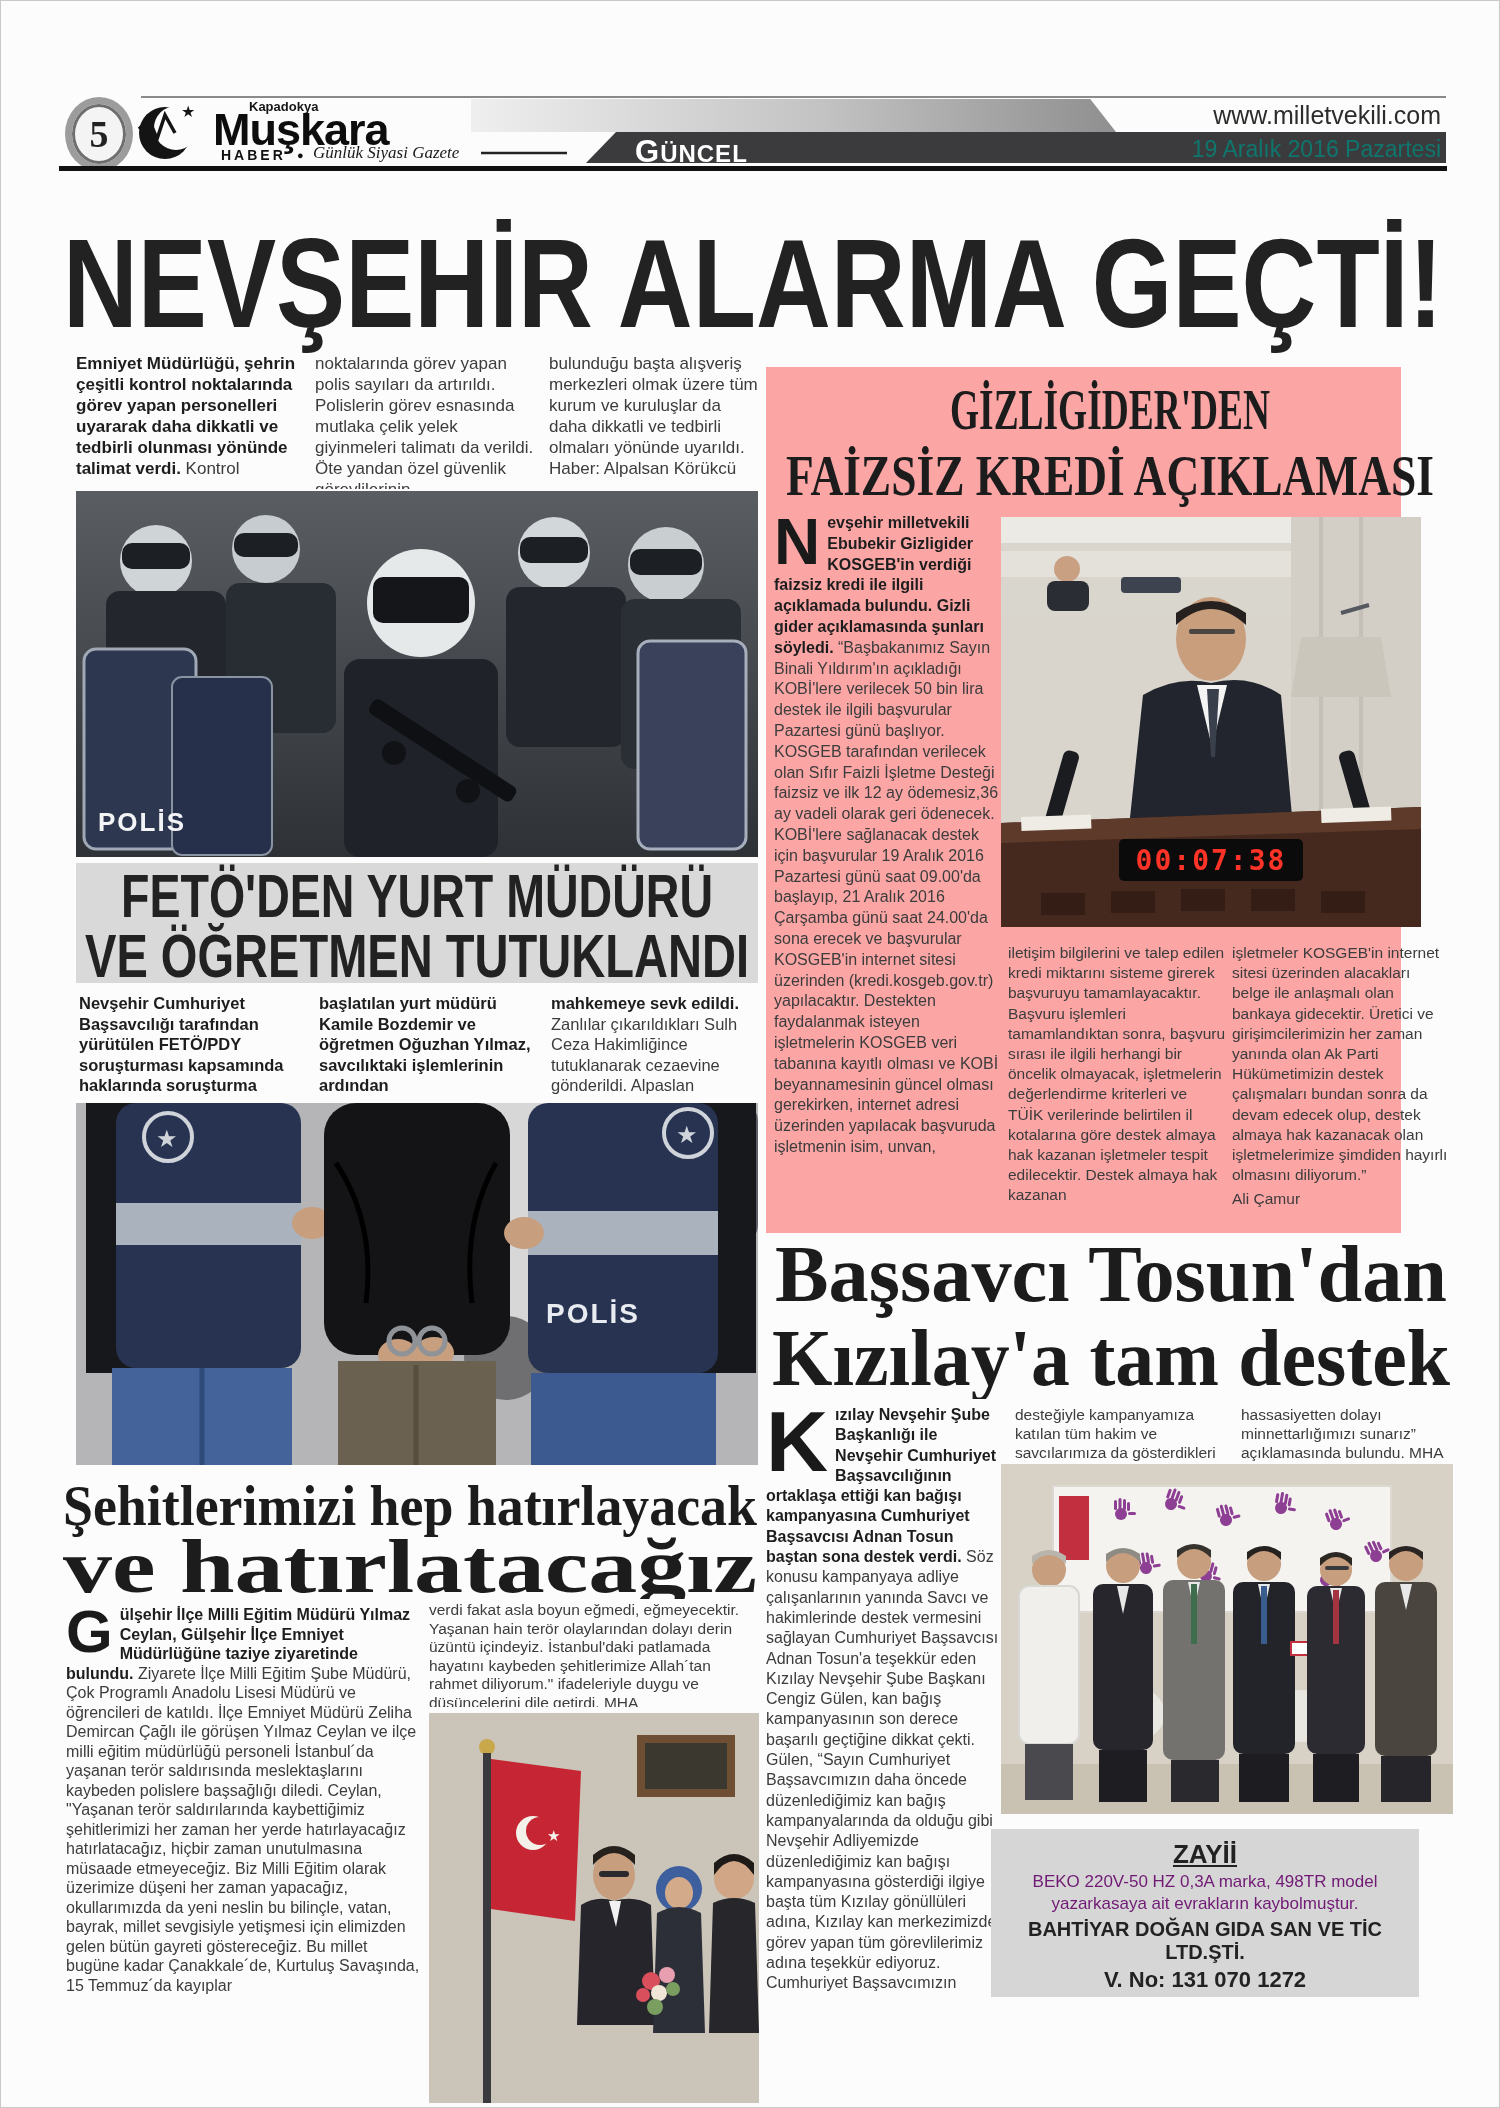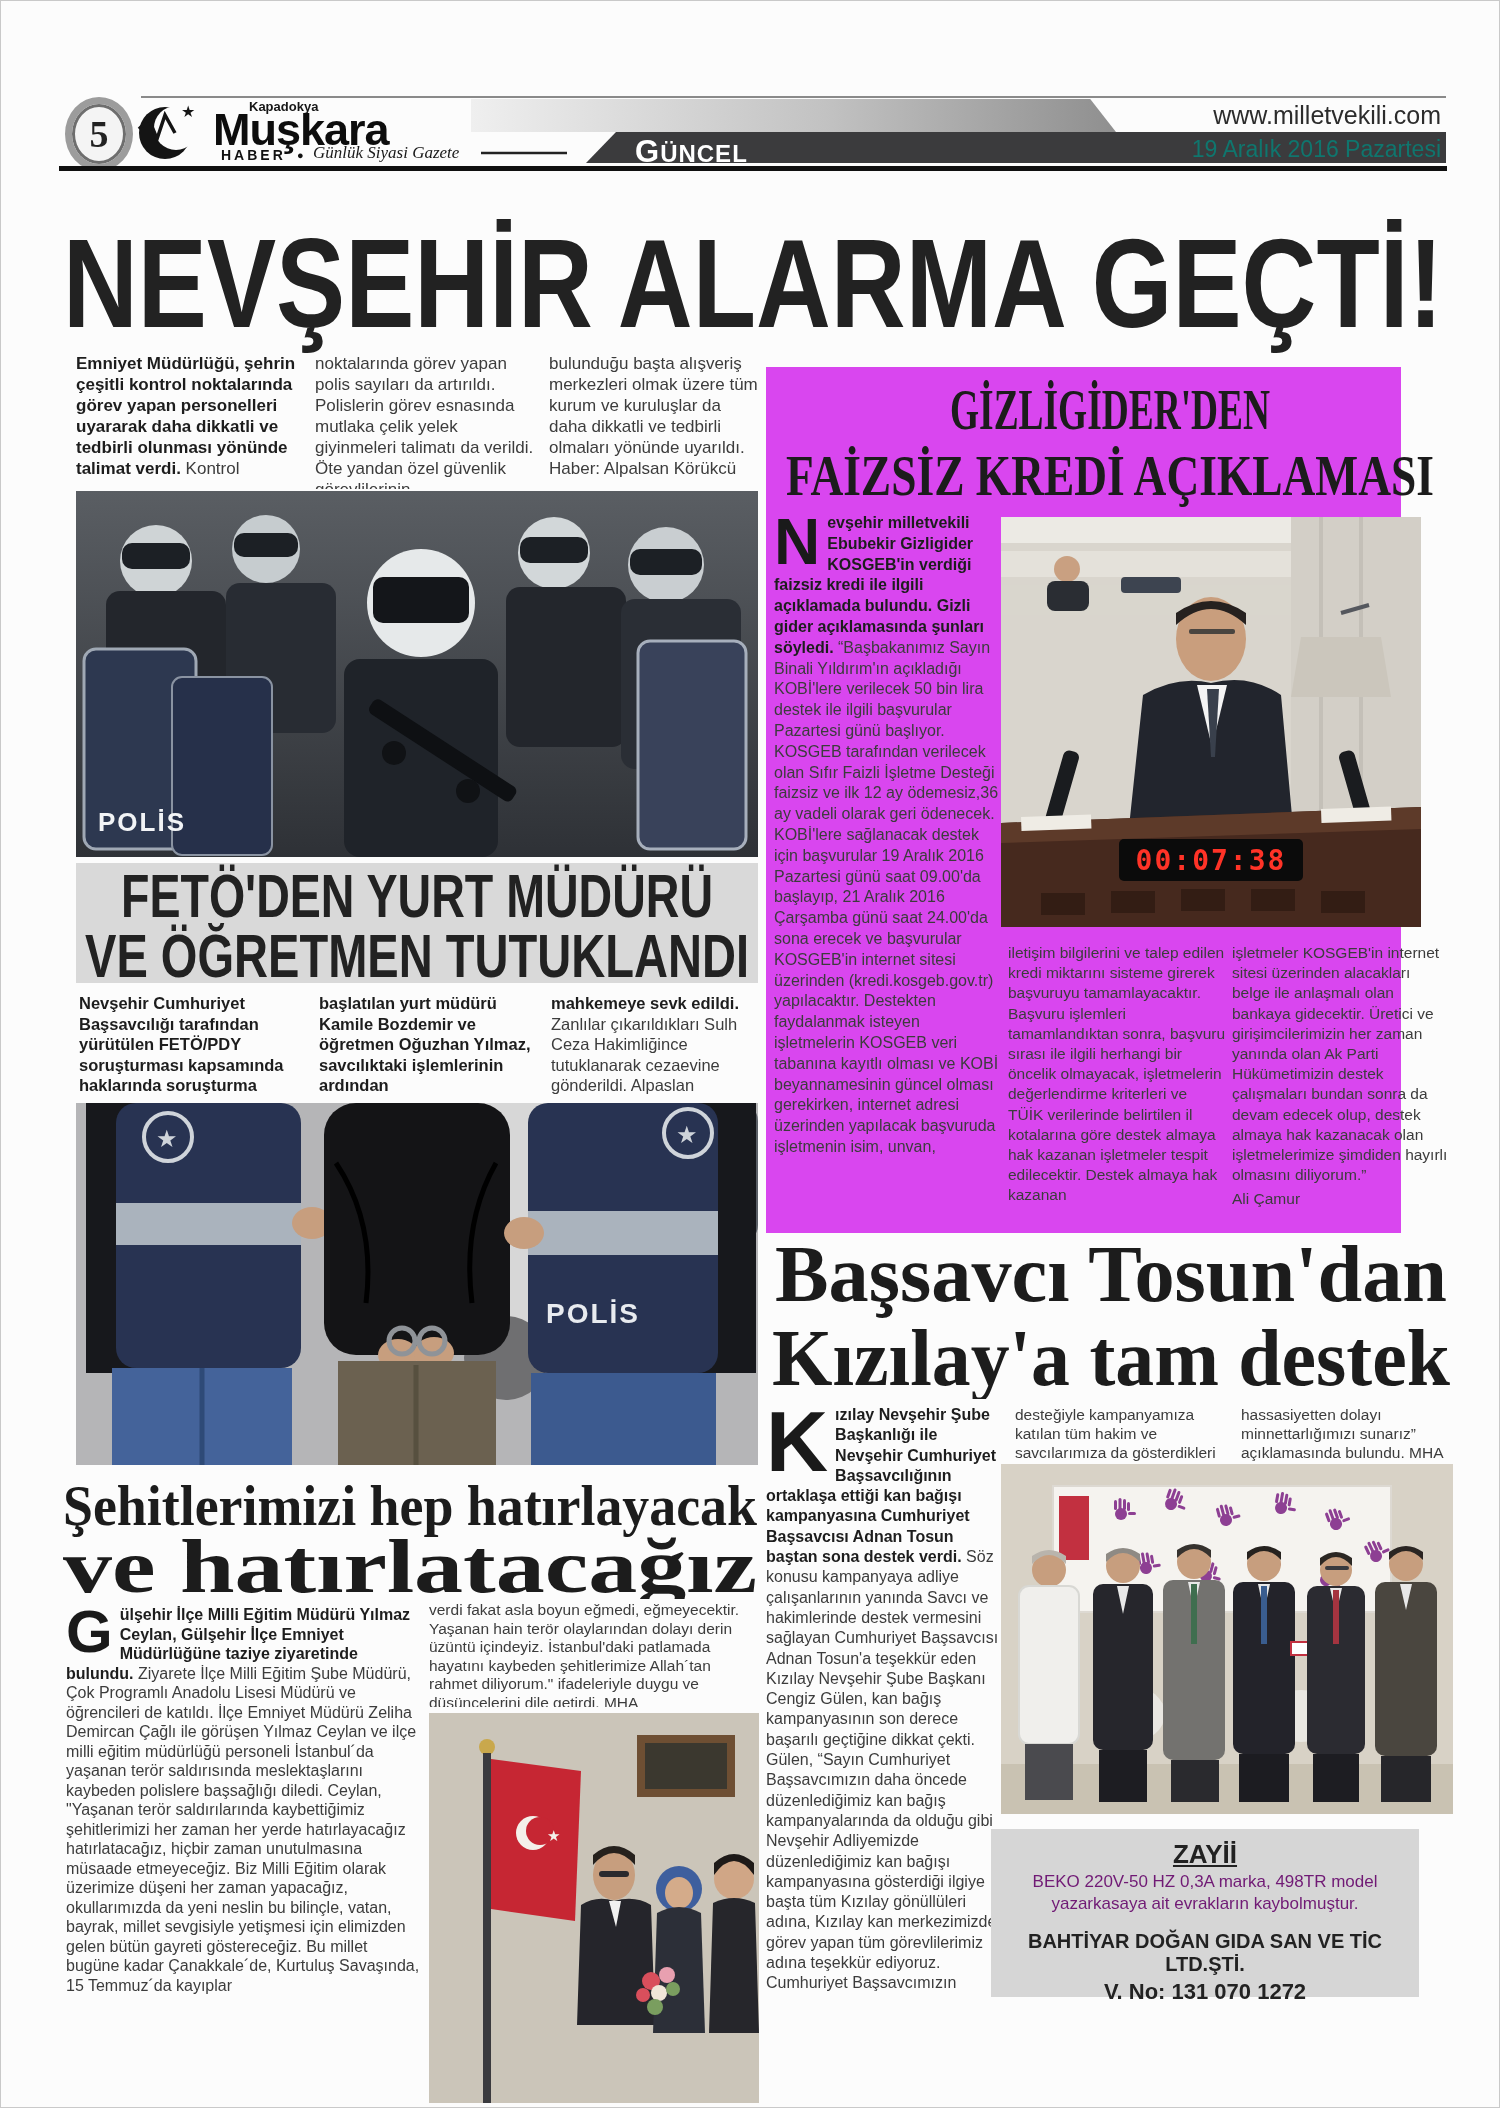--- a/index.html
+++ b/index.html
@@ -14,21 +14,21 @@
   .hl-sans{font-family:"Liberation Sans",sans-serif;font-weight:bold;fill:#222222;}
   .hl-serif{font-family:"Liberation Serif",serif;font-weight:bold;fill:#1c1c1c;}
   .graybox{background:#d9d9d9;}
   .byline{margin-top:4px;}
   .guncel{color:#ffffff;font-weight:bold;letter-spacing:1px;font-size:24px;}
   .guncel::first-letter{font-size:31px;}
   .zayii{background:#d6d6d6;text-align:center;color:#222;}
   .zayii .zt{font-size:26px;font-weight:bold;margin-top:10px;text-decoration:underline;}
   .zayii .zl{font-size:17px;margin-top:2px;color:#701a75;}
   .zayii .zh{font-size:30px;font-weight:bold;margin-top:4px;}
-  .zayii .zc{font-size:20px;font-weight:bold;margin-top:16px;}
+  .zayii .zc{font-size:20px;font-weight:bold;margin-top:4px;}
   .zayii .zv{font-size:22px;font-weight:bold;margin-top:3px;}
 </style>
 </head>
 <body>
 
 <div class="page">
 
   <div class="abs" style="left:140px;top:95px;width:1305px;height:2px;background:#8a8a8a;"></div>
 
   <div class="abs" style="left:64px;top:96px;width:54px;height:60px;border:7px solid #9c9c9c;border-radius:50%;background:#f4f4f4;box-shadow:inset 0 0 0 3px #6e6e6e;display:flex;align-items:center;justify-content:center;">
@@ -198,21 +198,21 @@
     <g>
       <circle cx="222" cy="268" r="9" fill="#d94f5c"></circle>
         <circle cx="238" cy="262" r="8" fill="#e8a0b0"></circle>
       <circle cx="230" cy="280" r="8" fill="#f0e6d8"></circle>
         <circle cx="214" cy="282" r="7" fill="#d94f5c"></circle>
       <circle cx="244" cy="276" r="7" fill="#7a9e5f"></circle>
         <circle cx="226" cy="294" r="8" fill="#7a9e5f"></circle>
     </g>
   </svg>
 
-  <div class="abs" style="left:765px;top:366px;width:635px;height:866px;background:#d946ef;">
+  <div class="abs" style="left:765px;top:366px;width:635px;height:866px;background:#fca5a5;">
     <svg class="abs" style="left:0;top:6px;" width="688" height="136">
       <text x="344" y="56" text-anchor="middle" textLength="320" lengthAdjust="spacingAndGlyphs" class="hl-serif" style="font-size:58px;">GİZLİGİDER'DEN</text>
       <text x="344" y="122" text-anchor="middle" textLength="648" lengthAdjust="spacingAndGlyphs" class="hl-serif" style="font-size:58px;">FAİZSİZ KREDİ AÇIKLAMASI</text>
     </svg>
 
     <div class="abs col" style="left:8px;top:146px;width:226px;height:712px;font-size:16px;line-height:20.8px;">
       <span class="dc" style="font-size:64px;line-height:52px;">N</span><b>evşehir milletvekili Ebubekir Gizligider KOSGEB'in verdiği faizsiz kredi ile ilgili açıklamada bulundu. Gizli gider açıklamasında şunları söyledi.</b> <span>“Başbakanımız Sayın Binali Yıldırım'ın açıkladığı KOBİ'lere verilecek 50 bin lira destek ile ilgili başvurular Pazartesi günü başlıyor. KOSGEB tarafından verilecek olan Sıfır Faizli İşletme Desteği faizsiz ve ilk 12 ay ödemesiz,36 ay vadeli olarak geri ödenecek. KOBİ'lere sağlanacak destek için başvurular 19 Aralık 2016 Pazartesi günü saat 09.00'da başlayıp, 21 Aralık 2016 Çarşamba günü saat 24.00'da sona erecek ve başvurular KOSGEB'in internet sitesi üzerinden (kredi.kosgeb.gov.tr) yapılacaktır. Destekten faydalanmak isteyen işletmelerin KOSGEB veri tabanına kayıtlı olması ve KOBİ beyannamesinin güncel olması gerekirken, internet adresi üzerinden yapılacak başvuruda işletmenin isim, unvan,</span>
     </div>
 
     <svg class="abs" style="left:235px;top:150px;" width="420" height="410" viewBox="0 0 420 410">

